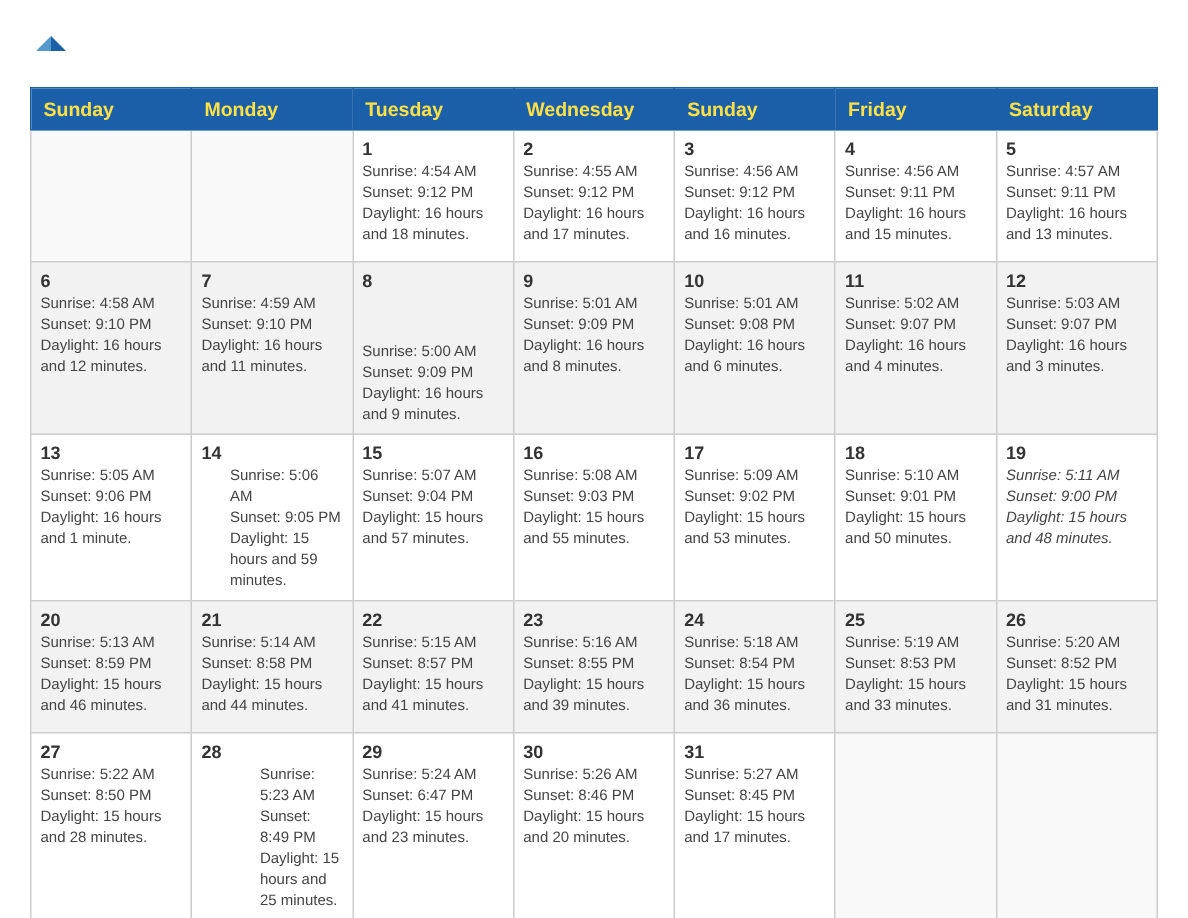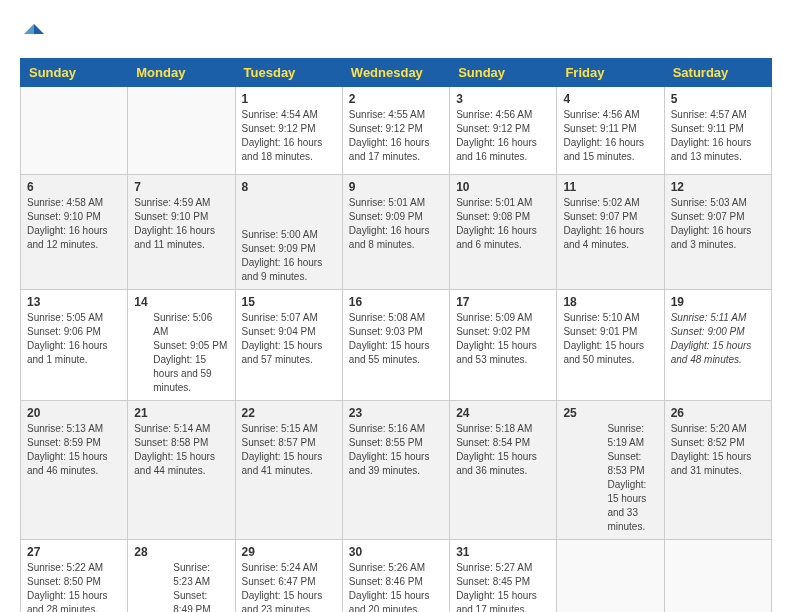--- a/index.html
+++ b/index.html
@@ -276,21 +276,21 @@
 Daylight: 15 hours and 39 minutes.</div>
         </td>
         <td>
           <span class="day-number">24</span>
           <div class="day-info" style="white-space: pre-line;">Sunrise: 5:18 AM
 Sunset: 8:54 PM
 Daylight: 15 hours and 36 minutes.</div>
         </td>
         <td>
           <span class="day-number">25</span>
-          <div class="day-info" style="white-space: pre-line; margin-left: 44px;">Sunrise: 5:19 AM
+          <div class="day-info" style="white-space: pre-line;">Sunrise: 5:19 AM
 Sunset: 8:53 PM
 Daylight: 15 hours and 33 minutes.</div>
         </td>
         <td>
           <span class="day-number">26</span>
           <div class="day-info" style="white-space: pre-line;">Sunrise: 5:20 AM
 Sunset: 8:52 PM
 Daylight: 15 hours and 31 minutes.</div>
         </td>
       </tr>

